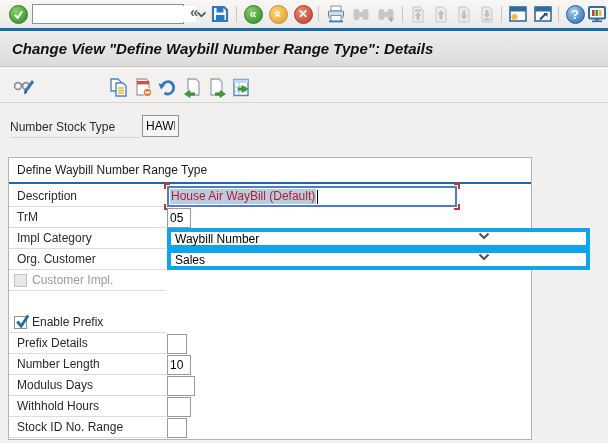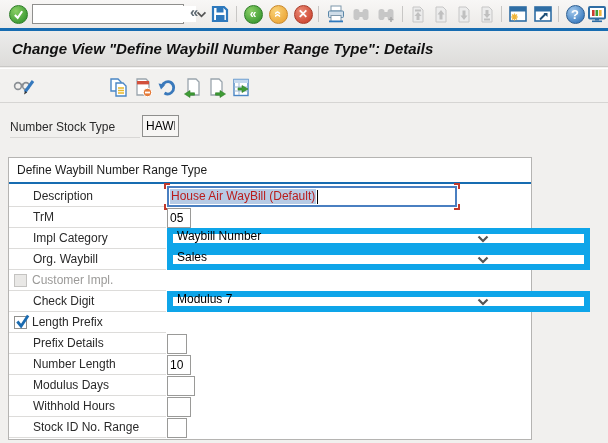--- a/index.html
+++ b/index.html
@@ -46,27 +46,27 @@
   .nst-field { position:absolute; top:11px; left:142px; width:37px; height:22px; background:#f7f6f4;
                border:1px solid #8f8f8d; font-size:12px; padding:0 3px; color:#000;
                font-family:"Liberation Sans",sans-serif; }
 
   .group-box { position:absolute; top:53px; left:8px; width:524px; height:283px; background:#fff;
                border:1px solid #b5b4b2; }
   .group-title { height:24px; line-height:24px; padding-left:8px; color:#1c1c1c; }
   .group-rule { height:2px; background:#176cb1; }
 
   .frow { position:absolute; left:0; width:584px; height:21px; display:flex; align-items:center; }
-  .flabel { width:157px; height:21px; line-height:20px; padding-left:24px; border-bottom:1px solid #dddcda;
+  .flabel { width:157px; height:21px; line-height:20px; padding-left:8px; border-bottom:1px solid #dddcda;
             color:#2a2a2a; flex:none; }
   .ffield-wrap { margin-left:1px; display:flex; align-items:center; }
   input.sap-input { height:20px; border:1px solid #9a9a98; background:#fff; font-size:12px; padding:1px 2px;
                     color:#000; font-family:"Liberation Sans",sans-serif; }
-  .dropdown { width:423px; height:21px; border:6px solid #0ea5e9; background:#fff; display:flex;
-              align-items:flex-end; cursor:pointer; }
+  .dropdown { width:423px; height:21px; border:4px solid #0ea5e9; background:#fff; display:flex;
+              align-items:flex-start; cursor:pointer; }
   .dropdown span { flex:1; padding-left:4px; color:#000; }
   .dropdown .dd-arrow { width:18px; display:flex; justify-content:center; }
 
   
   .desc-field { position:relative; width:290px; height:21px; border:2px solid #4a7fc1; background:#fff;
                 display:flex; align-items:center; padding-left:1px; }
   .desc-field .sel { background:#b7cbe5; color:#b91c1c; line-height:15px; padding:0 1px; }
   .desc-field .caret { width:1.5px; height:14px; background:#000; margin-left:0.5px; }
   .corner { position:absolute; width:6px; height:6px; }
   .corner.tl { top:-5px; left:-5px; border-top:2px solid #c0392b; border-left:2px solid #c0392b; }
@@ -310,62 +310,49 @@
             <span class="dd-arrow">
               <svg width="12" height="8" viewBox="0 0 12 8">
                   <path d="M1.5 1.5 L6 6 L10.5 1.5" stroke="#555" stroke-width="2.2" fill="none"></path>
                 </svg>
             </span>
           </div>
         </div>
       </div>
 
       <div class="frow" style="top:91px">
-        <span class="flabel">Org. Waybill</span>
+        <span class="flabel">Org. Customer</span>
         <div class="ffield-wrap">
           <div class="dropdown">
             <span>Sales</span>
             <span class="dd-arrow">
               <svg width="12" height="8" viewBox="0 0 12 8">
                   <path d="M1.5 1.5 L6 6 L10.5 1.5" stroke="#555" stroke-width="2.2" fill="none"></path>
                 </svg>
             </span>
           </div>
         </div>
       </div>
 
       <div class="frow" style="top:112px">
         <span class="flabel cb-label">
           <span class="cb disabled"></span>
           <span class="cb-text dim">Customer Impl.</span>
         </span>
       </div>
 
-      <div class="frow" style="top:133px">
-        <span class="flabel">Check Digit</span>
-        <div class="ffield-wrap">
-          <div class="dropdown">
-            <span>Modulus 7</span>
-            <span class="dd-arrow">
-              <svg width="12" height="8" viewBox="0 0 12 8">
-                  <path d="M1.5 1.5 L6 6 L10.5 1.5" stroke="#555" stroke-width="2.2" fill="none"></path>
-                </svg>
-            </span>
-          </div>
-        </div>
-      </div>
 
       <div class="frow" style="top:154px">
         <span class="flabel cb-label">
           <span class="cb checked">
             <svg width="15" height="15" viewBox="0 0 16 16">
                 <path d="M2.5 8 l4 5 L14 1.5" stroke="#1b6bb0" stroke-width="3" fill="none"></path>
               </svg>
           </span>
-          <span class="cb-text">Length Prefix</span>
+          <span class="cb-text">Enable Prefix</span>
         </span>
       </div>
 
       <div class="frow" style="top:175px">
         <span class="flabel">Prefix Details</span>
         <div class="ffield-wrap">
           <input class="sap-input" style="width: 20px;" value="">
         </div>
       </div>
 

